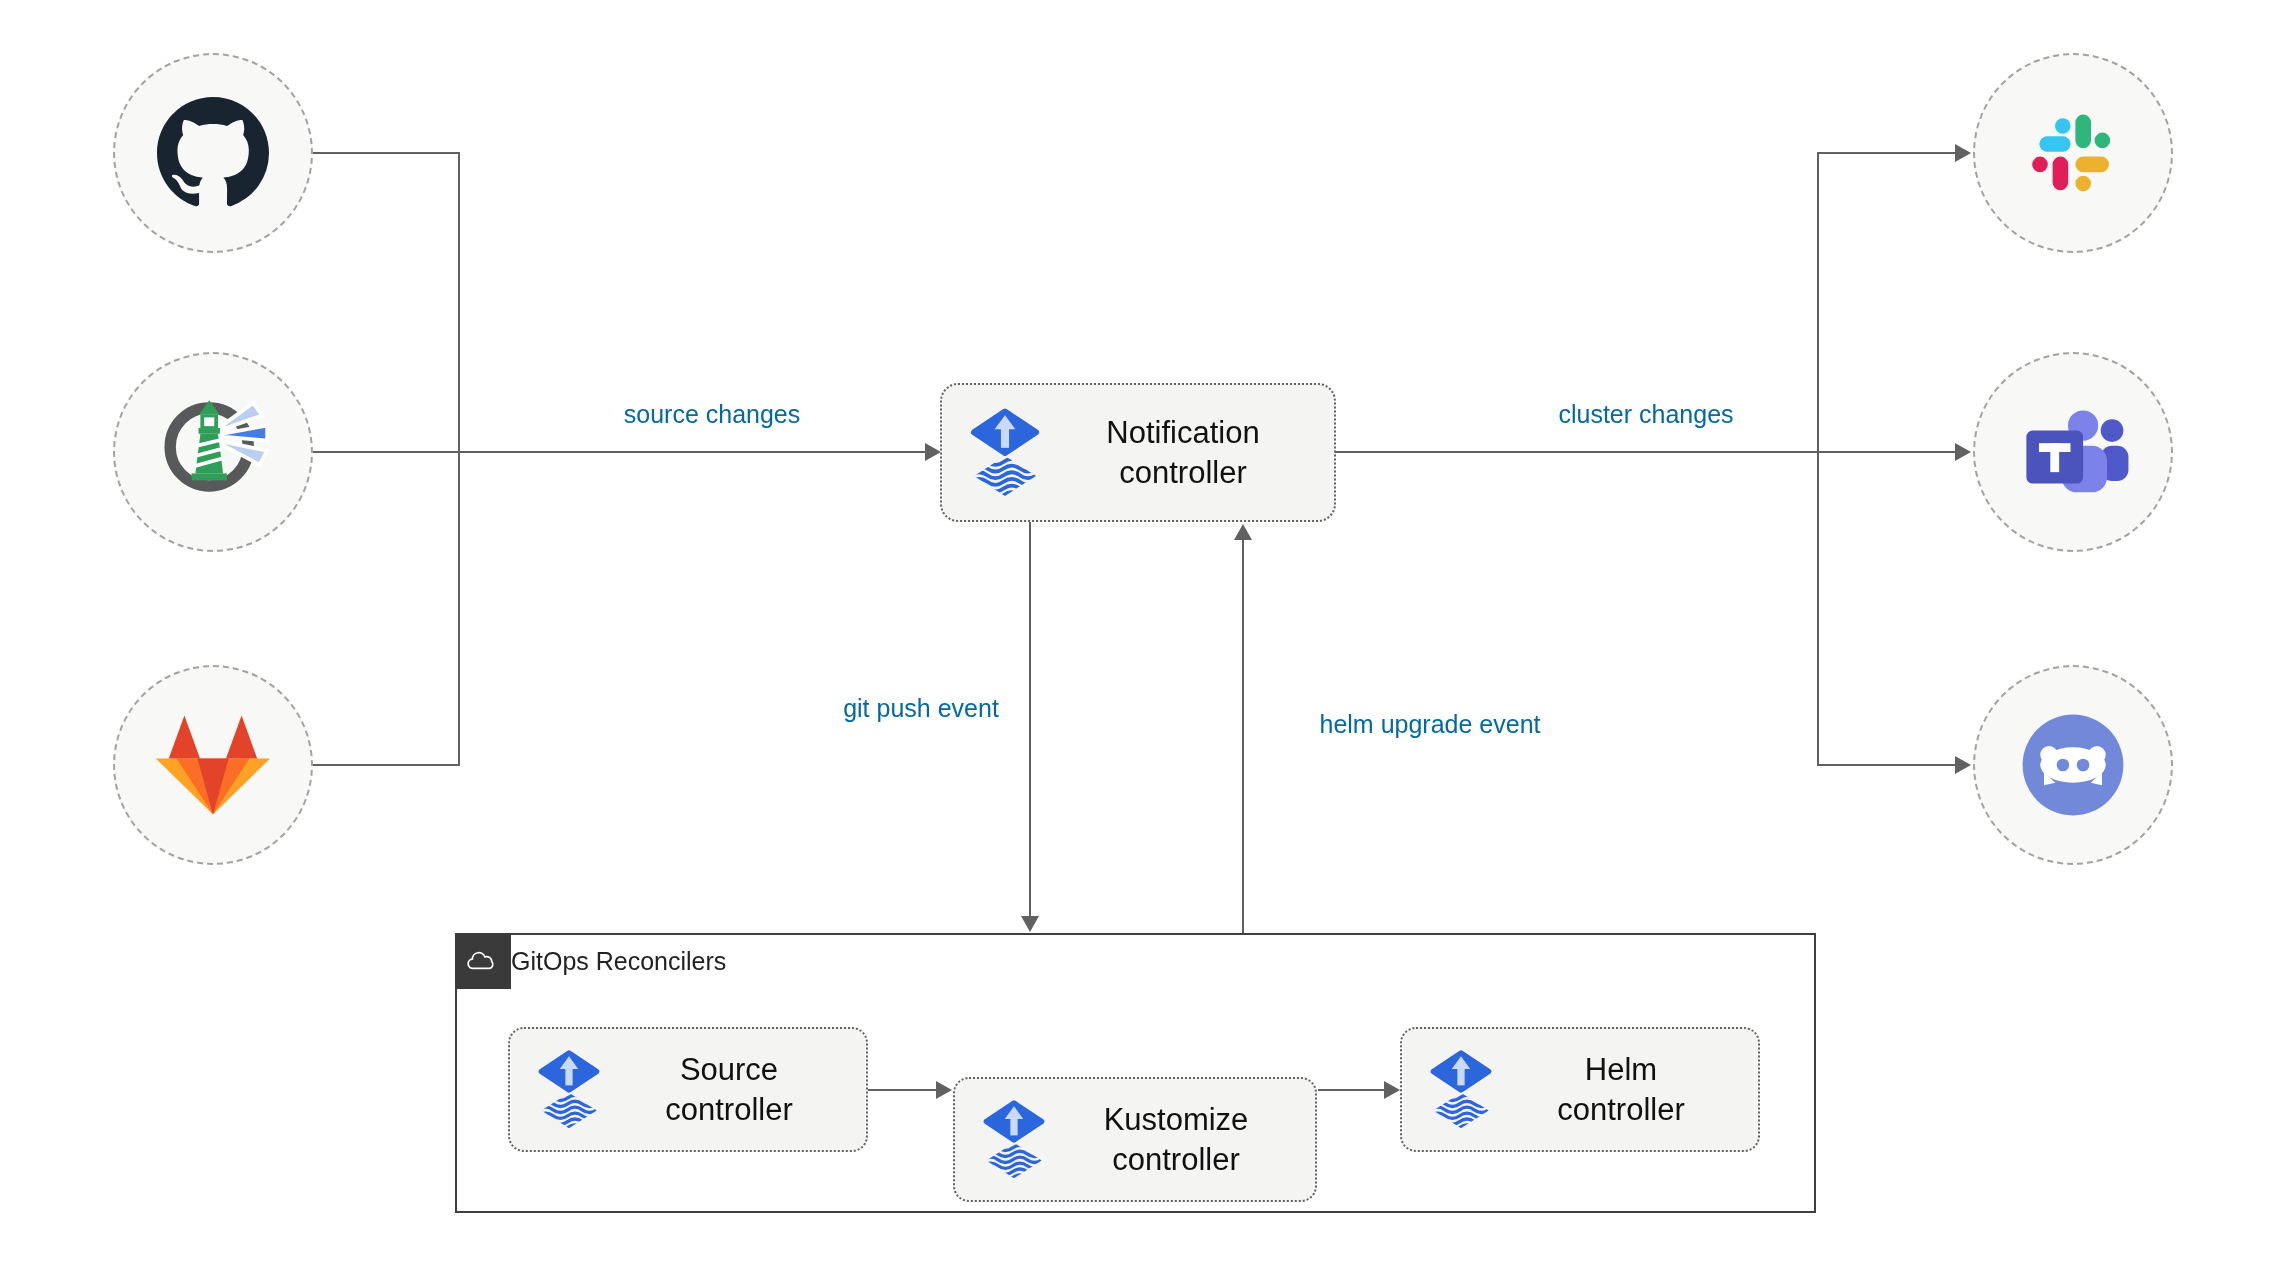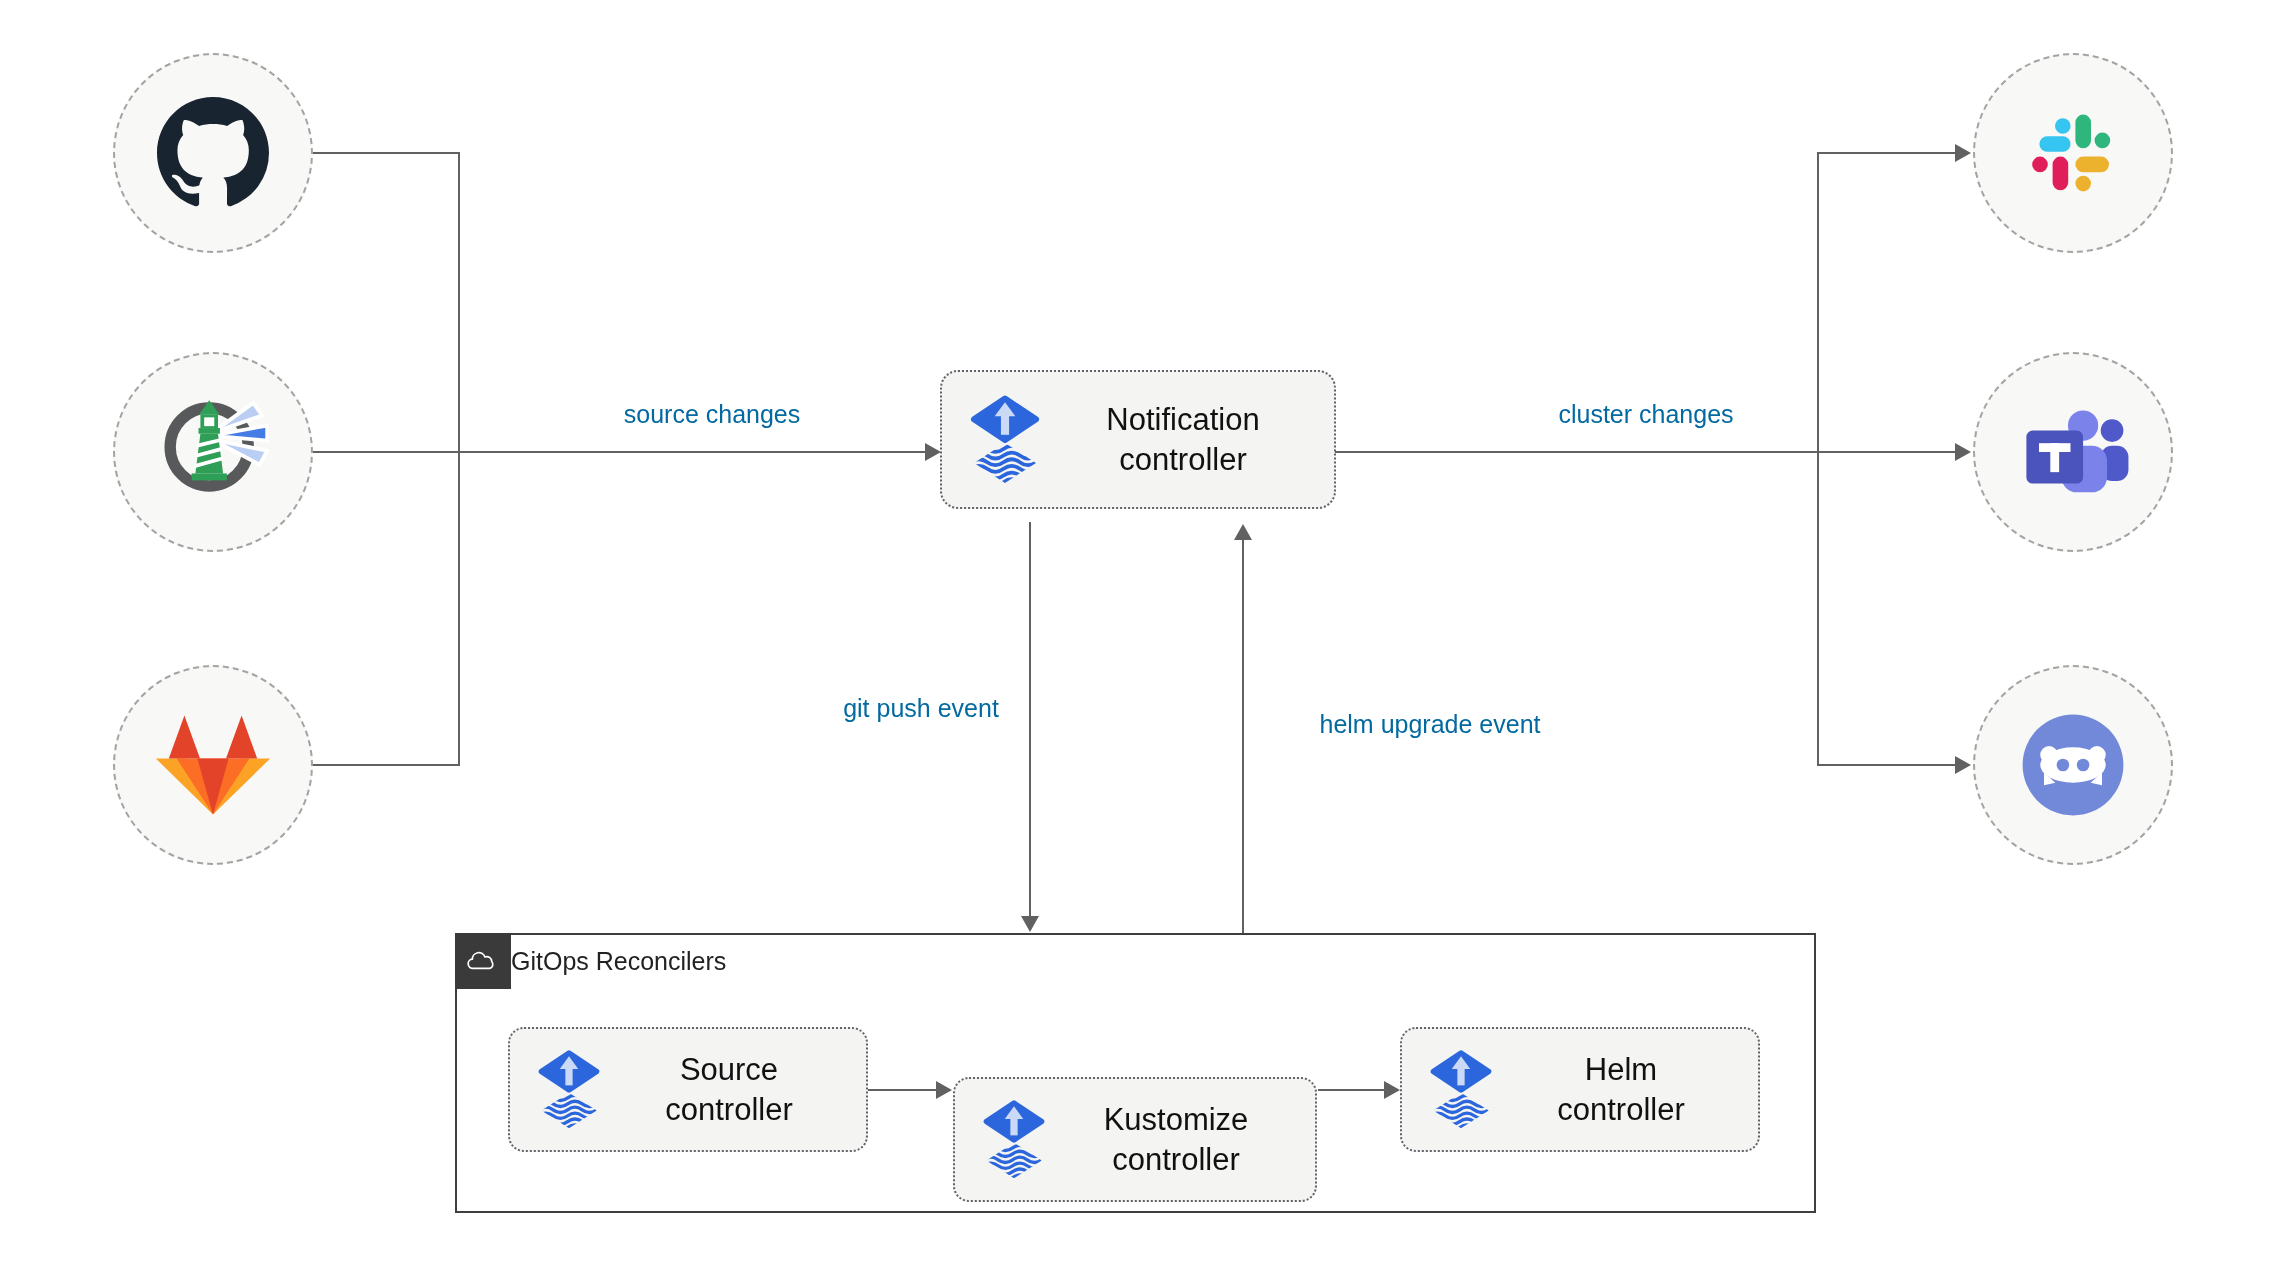--- a/index.html
+++ b/index.html
@@ -156,21 +156,21 @@
       </svg>
   </div>
 
   <div class="hline" style="left:313px;top:152px;width:146px;"></div>
   <div class="vline" style="left:458px;top:152px;height:614px;"></div>
   <div class="hline" style="left:313px;top:764px;width:146px;"></div>
   <div class="hline" style="left:313px;top:451px;width:612px;"></div>
   <div class="ah-right" style="left:925px;top:443px;"></div>
   <div class="edge-label" style="left:694px;top:400px;">source changes</div>
 
-  <div class="node" style="left:940px;top:370px;width:396px;height:139px;">
+  <div class="node" style="left:940px;top:383px;width:396px;height:139px;">
     <svg class="icon node-icon" width="74" height="92" viewBox="0 0 100 124">
         <use href="#sym-flux"></use>
       </svg>
     <div class="node-label">
       <div>Notification</div>
       <div>controller</div>
     </div>
   </div>
 
   <div class="hline" style="left:1335px;top:451px;width:620px;"></div>

